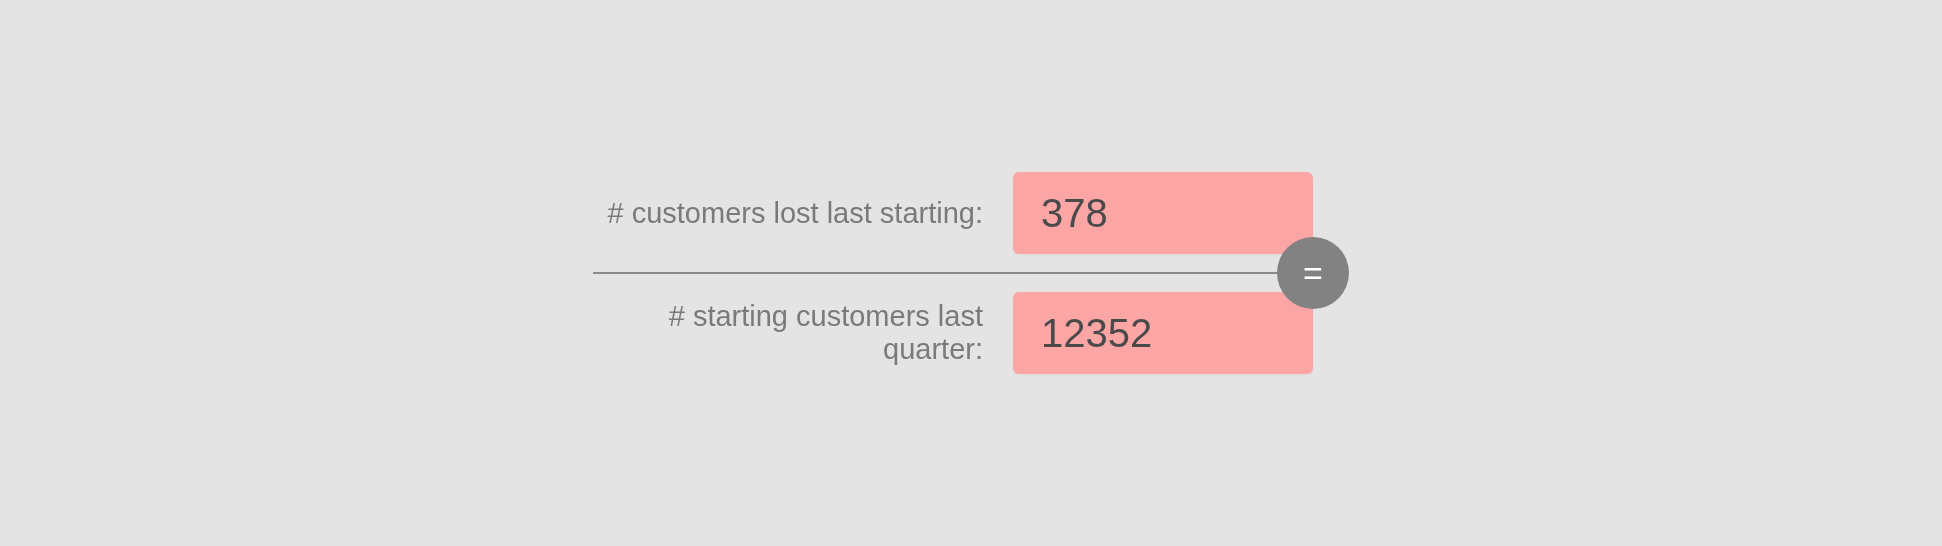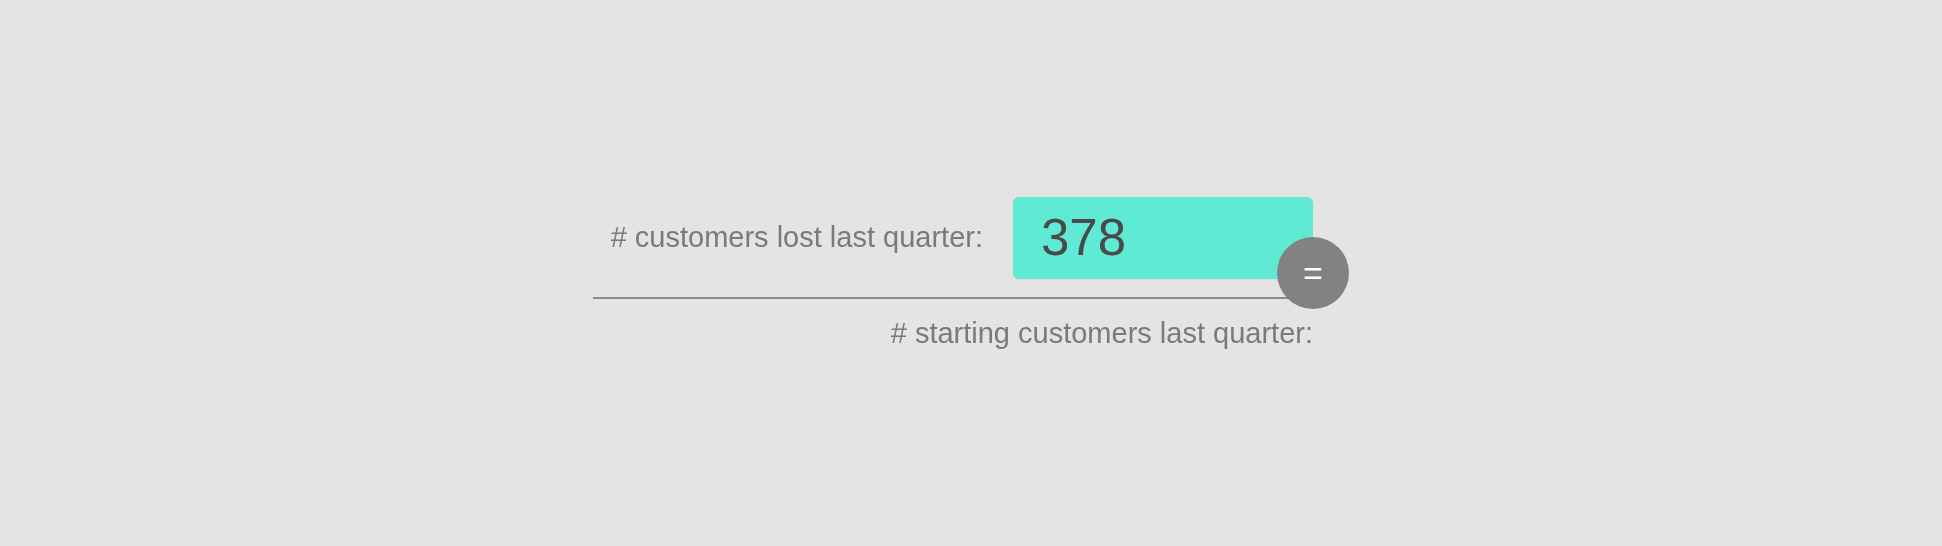--- a/index.html
+++ b/index.html
@@ -36,24 +36,24 @@
     .label {
       flex: 1;
       text-align: right;
       font-size: 29px;
       color: #7a7a7a;
       font-weight: 400;
     }
     .input-box {
       width: 300px;
       height: 82px;
-      background: #5eead4;
+      background: #fca5a5;
       border: none;
       border-radius: 6px;
-      font-size: 51px;
+      font-size: 40px;
       color: #4a4a4a;
       padding: 0 28px;
       outline: none;
       font-family: inherit;
       box-shadow: 0 1px 2px rgba(0,0,0,0.05);
     }
     .divider {
       height: 2px;
       background: #8a8a8a;
       width: 100%;
@@ -103,24 +103,25 @@
       color: #b8b8b8;
       font-weight: 400;
     }
   </style>
 </head>
 <body>
 
 <div class="calculator">
   <div class="fraction">
     <div class="row">
-      <div class="label"># customers lost last quarter:</div>
+      <div class="label"># customers lost last starting:</div>
       <input class="input-box" type="text" value="378" style="">
     </div>
     <div class="divider"></div>
     <div class="row">
       <div class="label"># starting customers last quarter:</div>
+      <input class="input-box" type="text" value="12352" style="">
     </div>
   </div>
 
   <div class="equals-badge">=</div>
 
 </div>
 
 </body></html>

